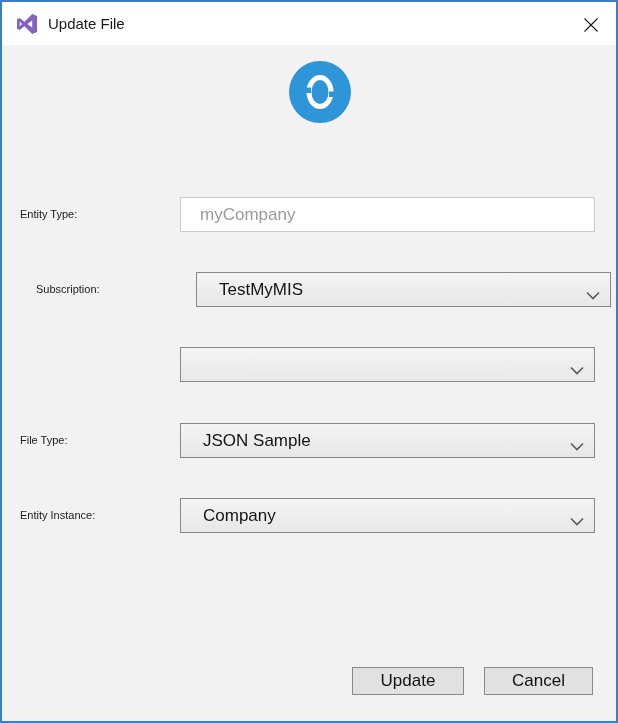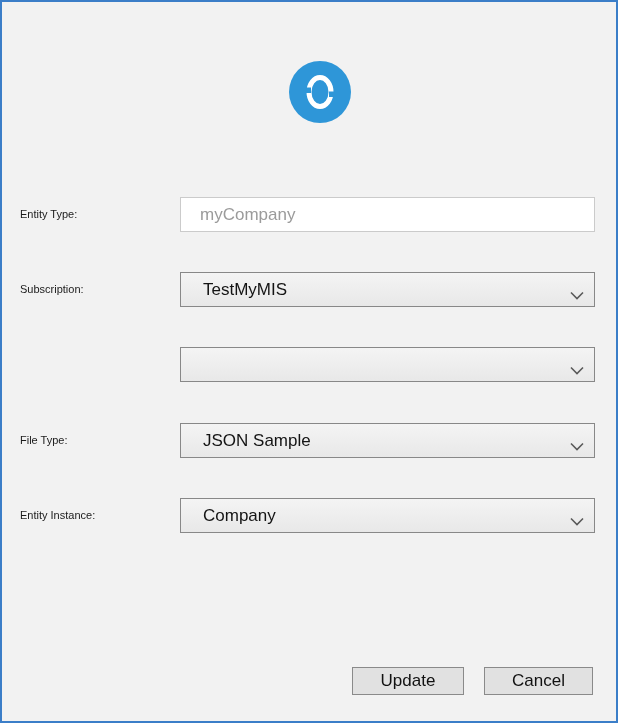--- a/index.html
+++ b/index.html
@@ -76,30 +76,44 @@
     border: 1px solid #8a8a8a;
     font-size: 17px; color: #111;
     font-family: "Liberation Sans", sans-serif;
     cursor: default;
   }
   .btn-update { left: 350px; width: 112px; }
   .btn-cancel { left: 482px; width: 109px; }
 
   
   .r0 { top: 195px; }
-  .r1 { top: 270px; }
+  .r1 { top: 270px; margin-left: 16px; }
   .r2 { top: 345px; }
   .r3 { top: 421px; }
   .r4 { top: 496px; }
 </style>
 </head>
 <body>
 
 <div class="window">
 
+  <div class="titlebar">
+    <span class="app-icon">
+      <svg viewBox="0 0 24 24" width="24" height="24">
+        <path fill="#8661c5" d="M17.2 2 9.4 9.75 4.65 6.1 2 7.3v9.4l2.65 1.2 4.75-3.65L17.2 22l4.8-1.95V3.95L17.2 2zM4.65 14.3V9.7L7.05 12l-2.4 2.3zm12.55 1.25L12.55 12l4.65-3.55v7.1z"></path>
+      </svg>
+    </span>
+    <span class="title-text">Update File</span>
+    <button class="close-btn" title="Close">
+      <svg width="16" height="16" viewBox="0 0 16 16">
+        <line x1="1.5" y1="1.5" x2="14.5" y2="14.5" stroke="#1a1a1a" stroke-width="1.1"></line>
+        <line x1="14.5" y1="1.5" x2="1.5" y2="14.5" stroke="#1a1a1a" stroke-width="1.1"></line>
+      </svg>
+    </button>
+  </div>
 
   <span class="spinner">
     <svg width="62" height="62" viewBox="0 0 62 62">
       <circle cx="31" cy="31" r="31" fill="#2e96d8"></circle>
       <ellipse cx="31" cy="31" rx="11" ry="14.5" fill="none" stroke="#ffffff" stroke-width="5"></ellipse>
       <rect x="15" y="26.5" width="7" height="5.5" fill="#2e96d8"></rect>
       <rect x="40" y="30.5" width="7" height="5.5" fill="#2e96d8"></rect>
     </svg>
   </span>
 

